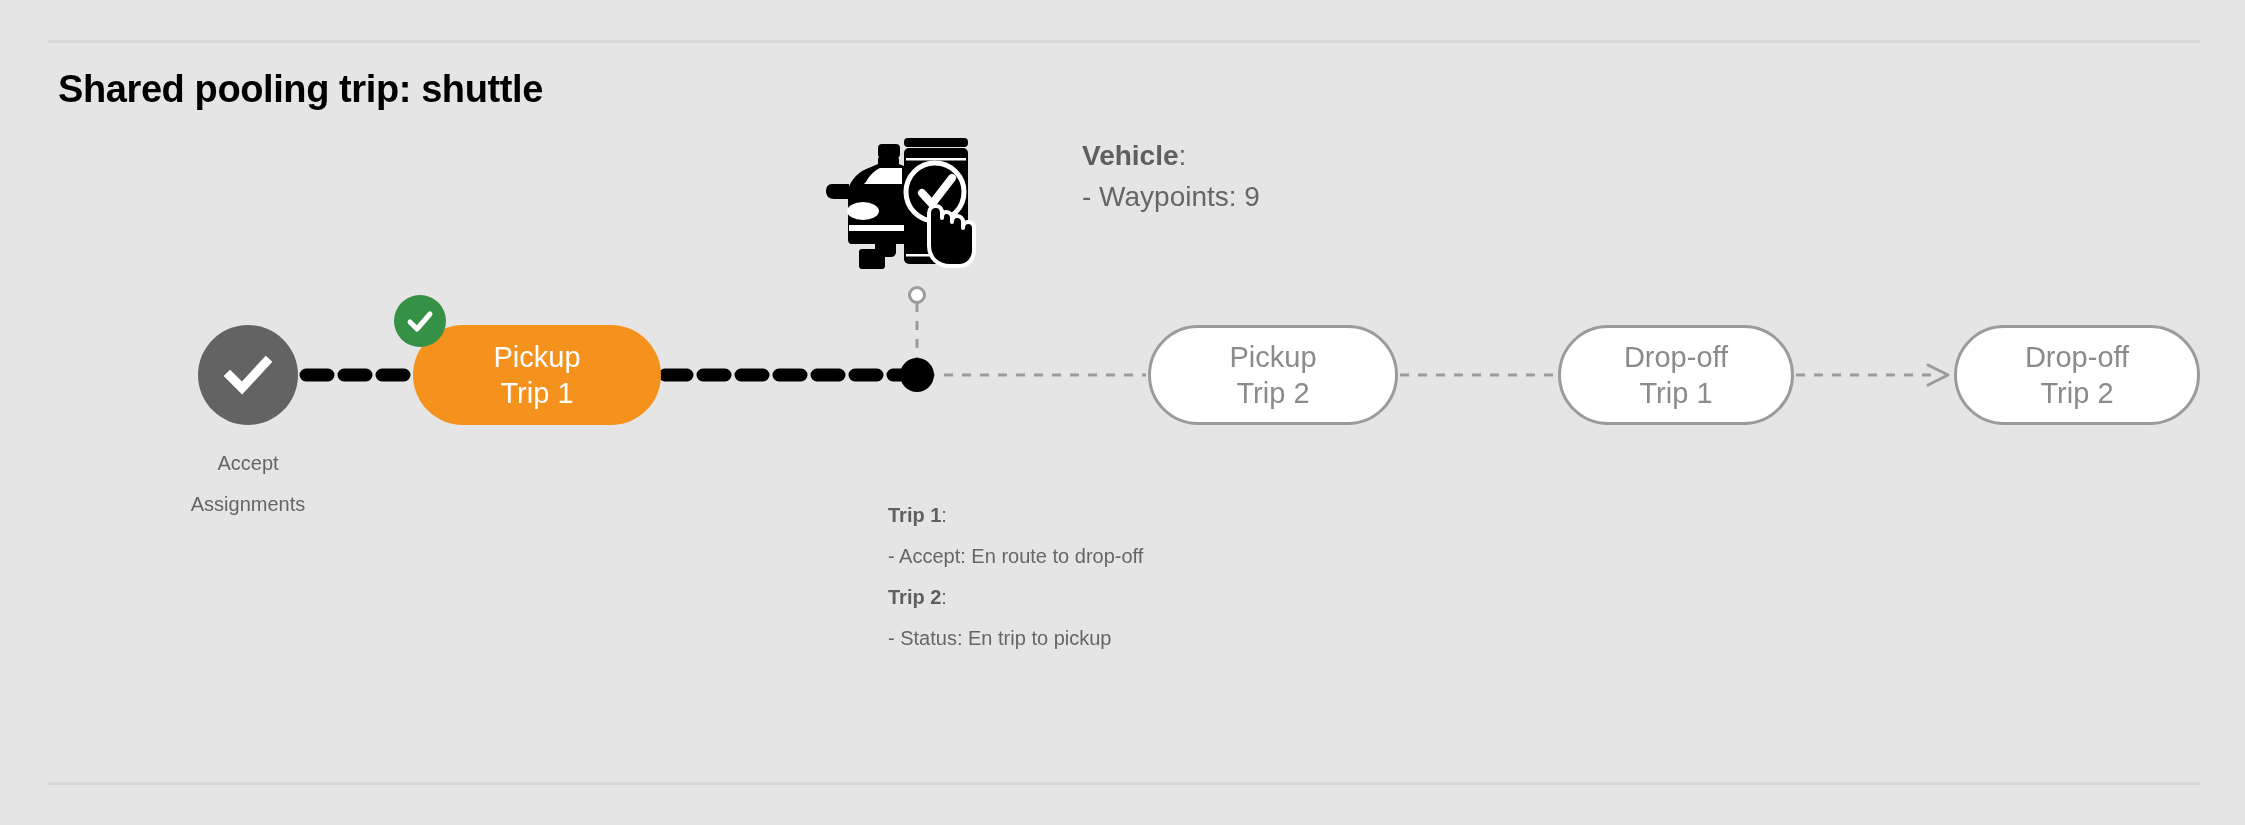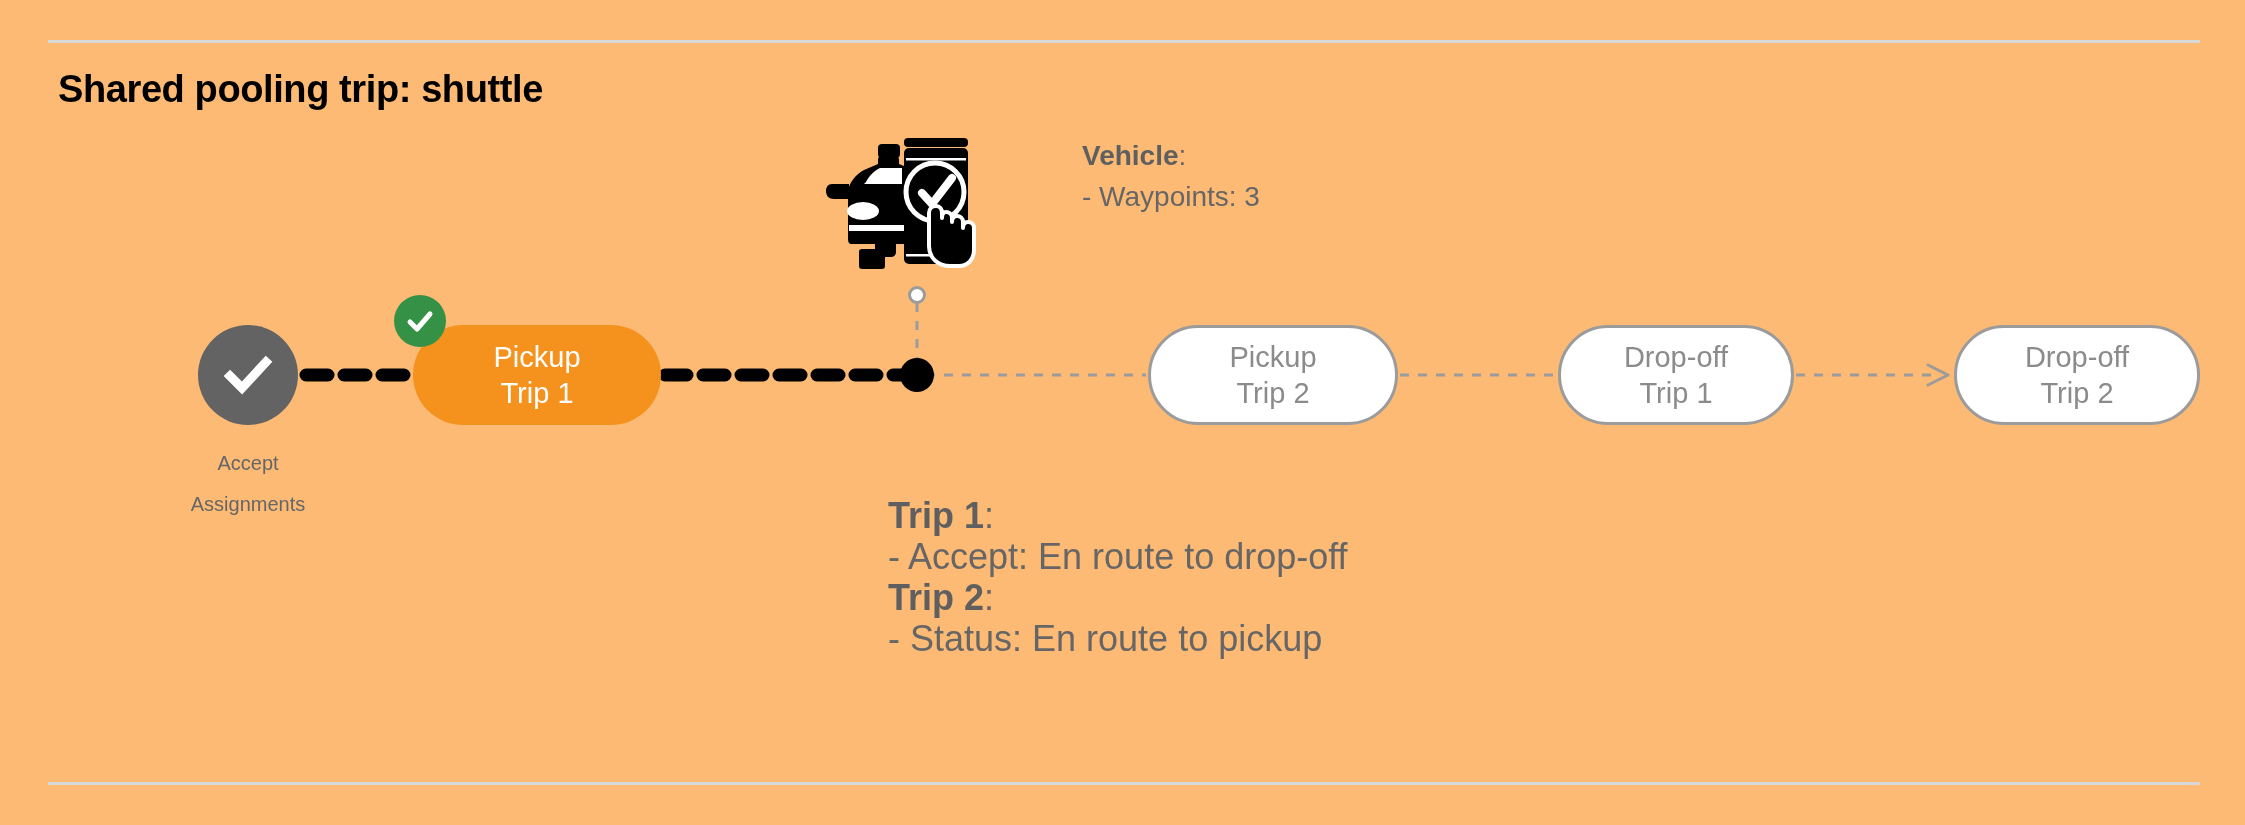--- a/index.html
+++ b/index.html
@@ -10,21 +10,21 @@
     height: 825px;
     background: #ffffff;
     font-family: "Liberation Sans", sans-serif;
     overflow: hidden;
   }
 
   #page {
     position: relative;
     width: 2245px;
     height: 825px;
-    background: #fdba74;
+    background: #e5e5e5;
   }
 
   
   .divider {
     position: absolute;
     left: 48px;
     width: 2152px;
     height: 3px;
     background: #d8d8d8;
   }
@@ -154,21 +154,21 @@
     color: #666666;
     white-space: nowrap;
   }
   #vehicle-info .strong { font-weight: bold; color: #5f5f5f; }
 
   
   #trips-info {
     position: absolute;
     left: 888px;
     top: 495px;
-    font-size: 36px;
+    font-size: 20px;
     line-height: 41px;
     color: #666666;
     white-space: nowrap;
   }
   #trips-info .strong { font-weight: bold; color: #5f5f5f; }
   #trips-info .row { display: block; }
 </style>
 </head>
 <body>
 
@@ -268,23 +268,23 @@
                  C156 106 153 104 150 104 C147 104 145 106 145 110
                  L145 104 C145 100 142 98 139 98 C136 98 134 100 134 104
                  L134 100 C134 96 131 94 128 94 C125 94 124 96 124 100
                  L124 95 C124 91 122 88 118 88 Z" fill="#000000" stroke="#ffffff" stroke-width="4" stroke-linejoin="round"></path>
       </g>
     </svg>
   </div>
 
   <div id="vehicle-info">
     <div><span class="strong">Vehicle</span><span>:</span></div>
-    <div>- Waypoints: 3</div>
+    <div>- Waypoints: 9</div>
   </div>
 
   <div id="trips-info">
     <div class="row"><span class="strong">Trip 1</span><span>:</span></div>
     <div class="row">- Accept:  En route to drop-off</div>
     <div class="row"><span class="strong">Trip 2</span><span>:</span></div>
-    <div class="row">- Status:  En route to pickup</div>
+    <div class="row">- Status:  En trip to pickup</div>
   </div>
 
 </div>
 
 </body></html>

